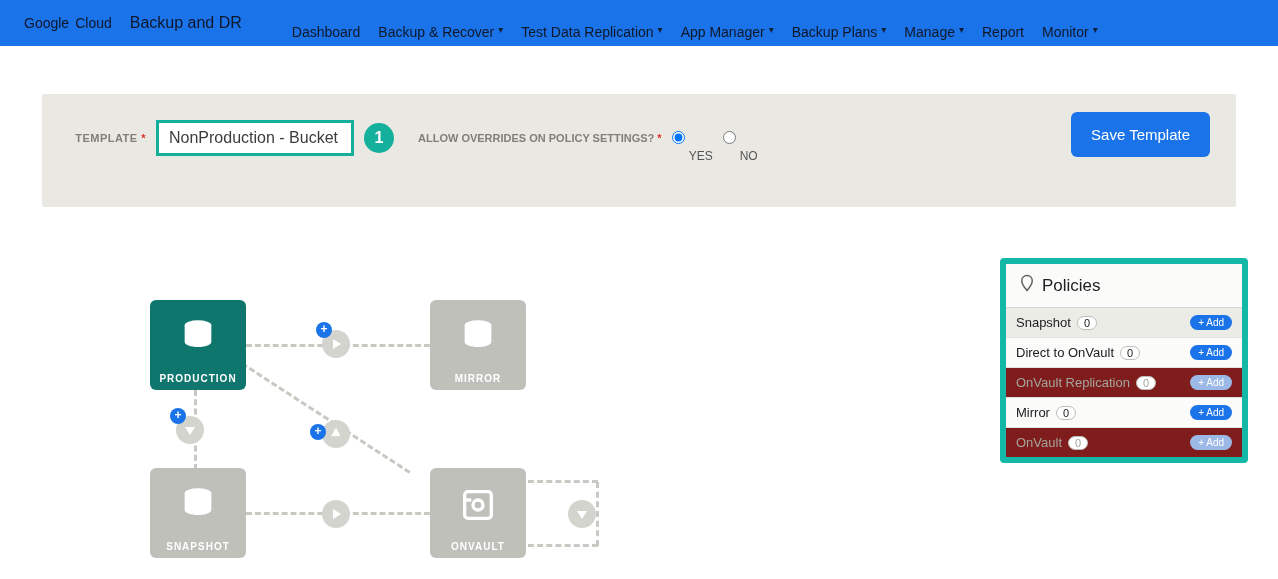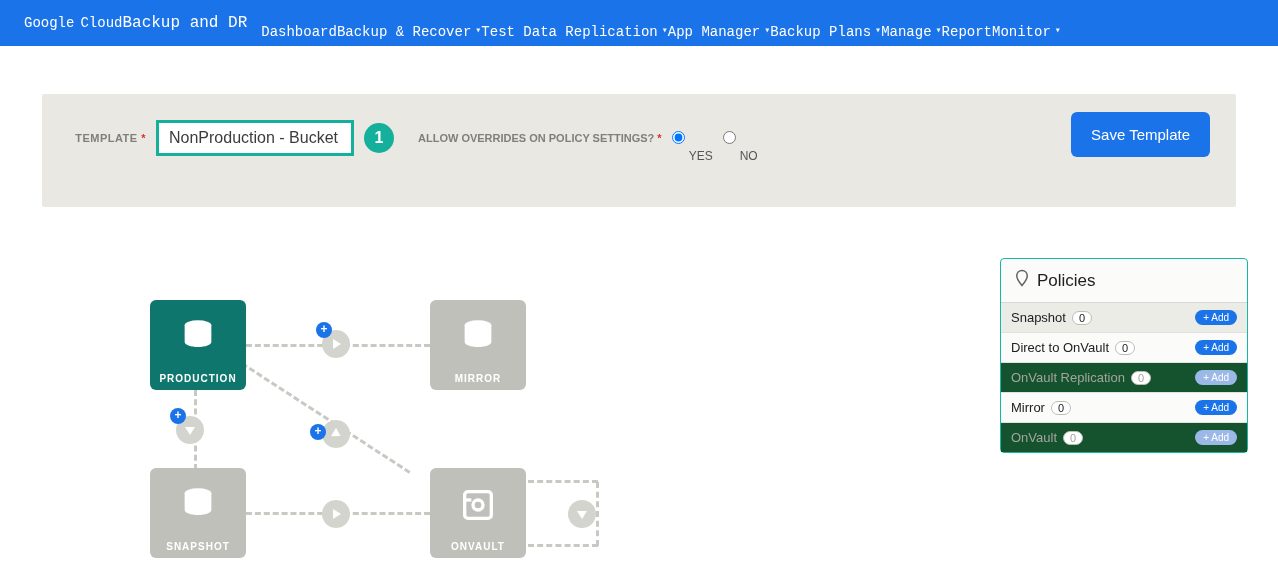--- a/index.html
+++ b/index.html
@@ -1,21 +1,21 @@
 <!DOCTYPE html>
 <html><head>
 <meta charset="utf-8">
 <style>
 * { box-sizing: border-box; margin: 0; padding: 0; }
 html, body { width: 1278px; height: 579px; font-family: Arial, Helvetica, sans-serif; background: #fff; color: #202124; overflow: hidden; }
 
 
 .nav {
-  background: #1a73e8; color:#ffffff; height:46px; display:flex; align-items:center;
-  padding:0 24px; font-size:14px; white-space:nowrap;font-family:Liberation Mono, monospace;
+  background: #1a73e8; color:#0f172a; height:46px; display:flex; align-items:center;
+  padding:0 24px; gap:18px; font-size:14px; white-space:nowrap;
 }
 .logo { display:flex; align-items:center; gap:6px; font-weight:400; }
 .product { font-size:16px; padding-right:8px; }
 .nav-spacer { width: 6px; }
 .nav-item { display:flex; align-items:flex-start; gap:4px; cursor:pointer;margin-top:17px; }
 .chev { font-size:10px; opacity:.9; }
 
 
 .panel {
   margin:48px 42px 0 42px; background:#e9e8e3; border-radius:2px;
@@ -80,32 +80,32 @@
 .h2{ left:96px; top:212px; width:184px; height:0; }
 .h3{ left:378px; top:180px; width:70px; height:0; }
 .h4{ left:378px; top:244px; width:70px; height:0; }
 .v1{ left:44px; top:90px;  width:0; height:80px; }
 .v2{ left:446px; top:182px; width:0; height:64px; }
 .d1{ left:92px; top:62px; width:200px; height:0; transform:rotate(33deg); transform-origin:left center; }
 
 
 .side {
   position:absolute; right:30px; top:258px; width:248px;
-  border:1px solid #14b8a6; border-radius:4px; background:#fbfbf9;
+  border:6px solid #14b8a6; border-radius:4px; background:#fbfbf9;
   font-size:13px;
 }
 .side h3 {
   display:flex; align-items:center; gap:6px; padding:10px 12px; font-weight:400;
   border-bottom:1px solid #d8d8d4; font-size:17px;
 }
 .prow {
   display:flex; align-items:center; justify-content:space-between;
   padding:7px 10px; border-bottom:1px solid #e2e2de;
 }
-.prow.dim { color:#a4a49e; background:#14532d; }
+.prow.dim { color:#a4a49e; background:#7f1d1d; }
 .prow.alt { background:#ecece7; }
 .pcount {
   display:inline-block; min-width:18px; padding:0 6px; border:1px solid #bdbdb8;
   border-radius:10px; font-size:11px; text-align:center; margin-left:6px; background:#fff;
 }
 .addpill {
   background:#1a73e8; color:#fff; border-radius:10px; font-size:10px;
   padding:2px 8px; cursor:pointer;
 }
 .addpill.dim { background:#9bb8e6; }

